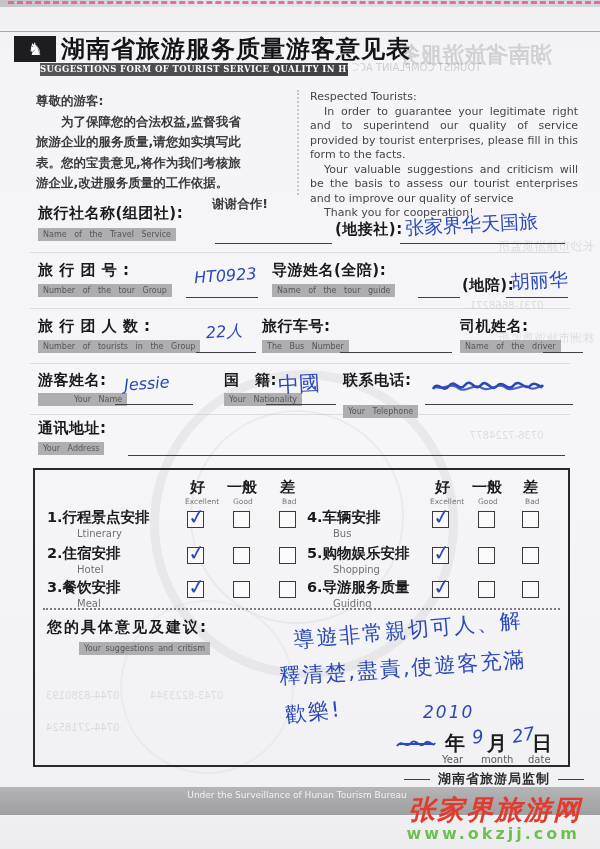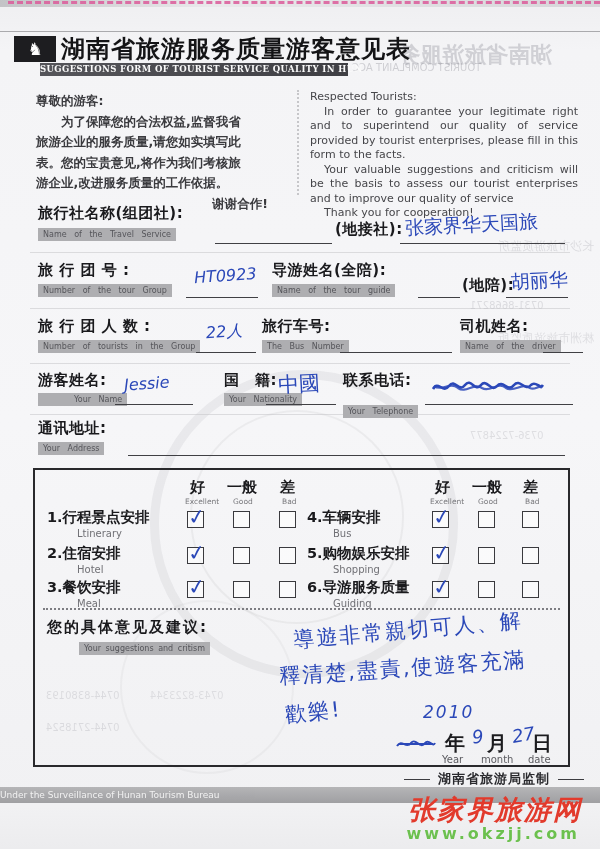--- a/index.html
+++ b/index.html
@@ -45,21 +45,21 @@
   .seal{position:absolute;border-radius:50%;border:9px solid rgba(110,110,118,.09);}
   .seal.inner{border-width:2.5px;border-color:rgba(110,110,118,.08);}
   
   .date-cn{position:absolute;font-size:20px;font-weight:bold;color:#1c1c1f;}
   .date-en{position:absolute;font-size:10px;color:#5a5a5f;}
   .date-hw{position:absolute;color:#2b48b8;font-size:18px;font-style:italic;}
   
   .supervise{position:absolute;top:770px;right:16px;display:flex;align-items:center;gap:8px;}
   .supervise .rule{width:26px;height:0;border-top:1.5px solid #3c3c40;}
   .supervise .txt{font-size:13px;font-weight:bold;color:#2a2a2e;letter-spacing:1px;white-space:nowrap;}
-  .gray-bar{position:absolute;top:787px;left:0;right:0;height:16px;background:linear-gradient(180deg,#b2b2b4,#9b9b9e);color:#f2f2f2;font-size:9px;line-height:16px;text-align:left;padding-right:6px;opacity:.95;}
+  .gray-bar{position:absolute;top:787px;left:0;right:0;height:28px;background:linear-gradient(180deg,#b2b2b4,#9b9b9e);color:#f2f2f2;font-size:9px;line-height:16px;text-align:center;padding-right:6px;opacity:.95;}
   .wm-site{position:absolute;top:792px;right:18px;font-family:"DejaVu Serif",serif;font-style:italic;font-weight:bold;font-size:27px;color:#e23a2c;letter-spacing:2px;white-space:nowrap;}
   .wm-url{position:absolute;top:824px;right:20px;font-weight:bold;font-size:16px;color:#6cc04f;letter-spacing:3px;white-space:nowrap;text-shadow:0 0 1px #fff;}
   svg.scribble{position:absolute;overflow:visible;}
 </style>
 </head>
 <body>
 
 <div id="paper">
 
   <div class="top-edge"></div>

